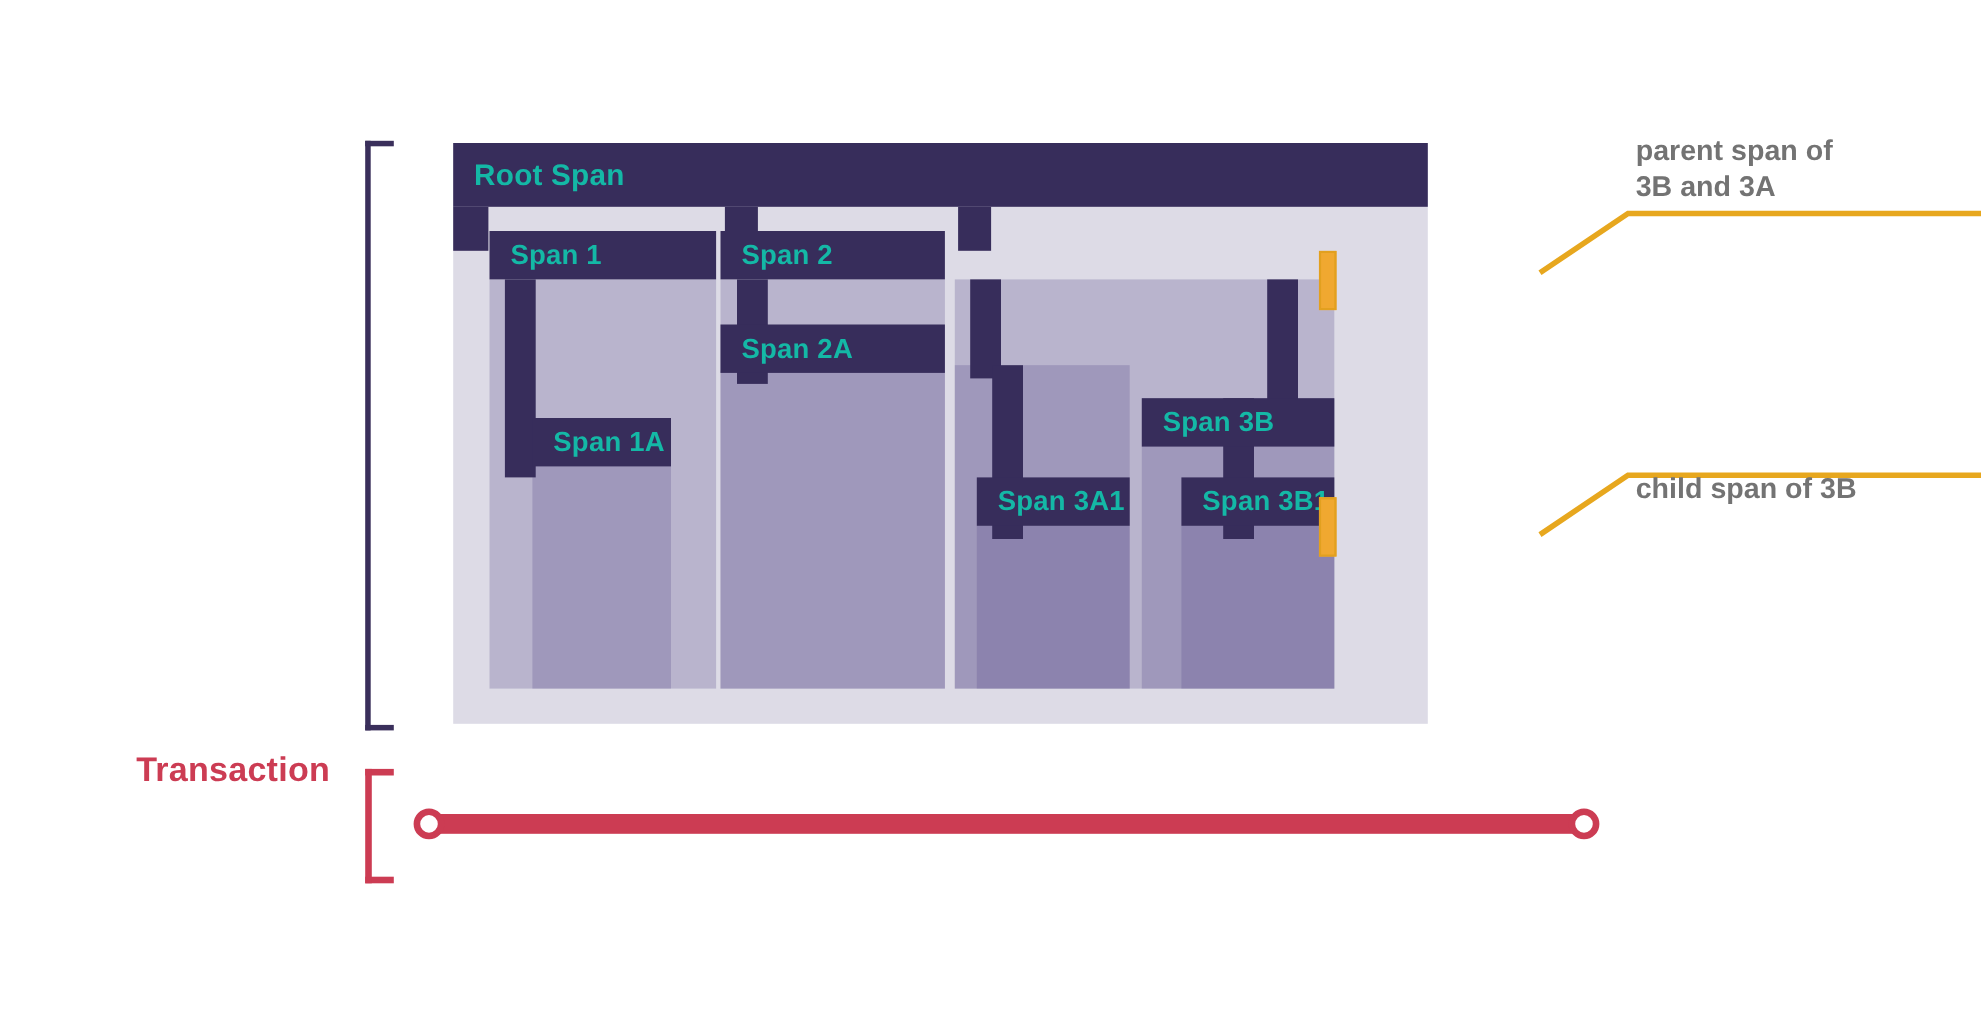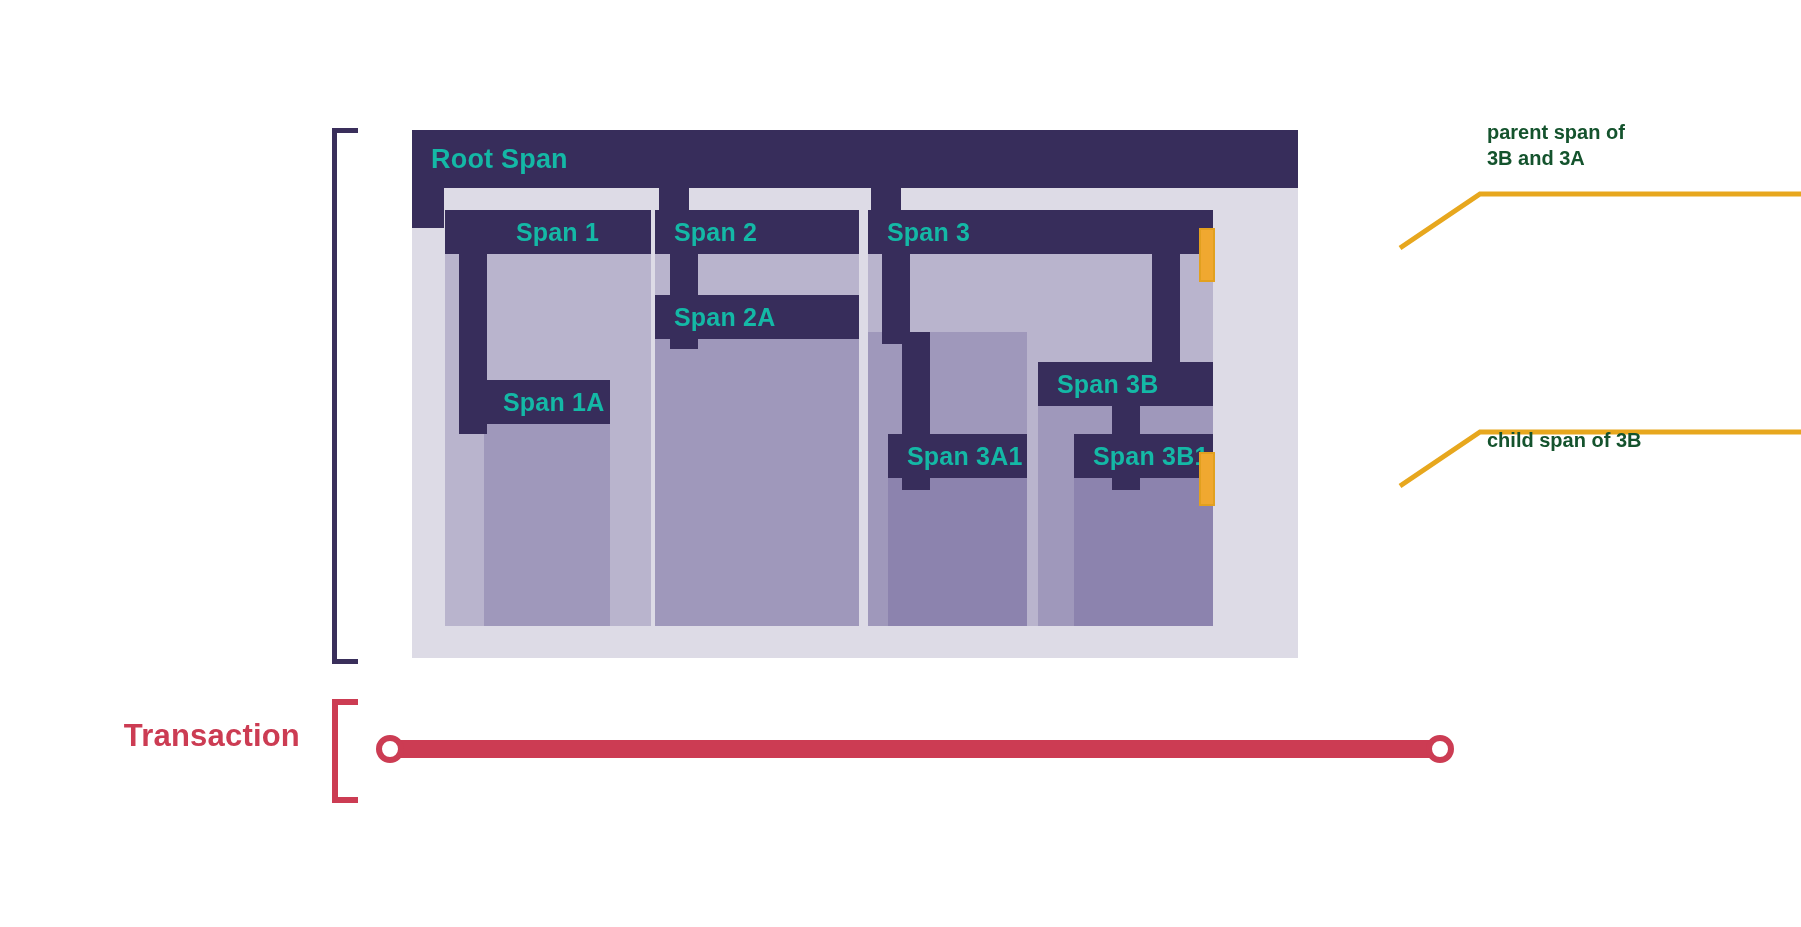--- a/index.html
+++ b/index.html
@@ -30,21 +30,21 @@
     white-space: nowrap;
   }
   #spans-label {
     left: 0; top: 340px;
     width: 300px;
     text-align: right;
     font-size: 31px;
     color: #3a2f5b;
   }
   #transaction-label {
-    left: 0; top: 718px;
+    left: 0; top: 682px;
     width: 300px;
     text-align: right;
     font-size: 31px;
     color: #cc3c53;
   }
 
   
   .bracket {
     position: absolute;
     box-sizing: border-box;
@@ -108,23 +108,23 @@
     background: #f0a830;
     box-shadow: inset 0 0 0 2px #e2a01f;
   }
 
   
   .leader { position: absolute; overflow: visible; }
   .leader path { fill: none; stroke: #e7a71e; stroke-width: 5; }
 
   .callout {
     position: absolute;
-    font-size: 20px;
+    font-size: 26px;
     font-weight: bold;
-    color: #14532d;
+    color: #737373;
     line-height: 1.28;
     white-space: pre-line;
   }
 
   
   #txn-line {
     position: absolute;
     left: 390px; top: 740px;
     width: 1060px; height: 18px;
     background: #cc3c53;
@@ -176,39 +176,36 @@
     <div class="stem" style="left:258px; top:124px; width:28px; height:95px;"></div>
     <div class="stem" style="left:470px; top:124px; width:28px; height:90px;"></div>
     <div class="stem" style="left:740px; top:124px; width:28px; height:120px;"></div>
     <div class="stem" style="left:490px; top:202px; width:28px; height:158px;"></div>
     <div class="stem" style="left:700px; top:232px; width:28px; height:128px;"></div>
 
     <div class="bar root" style="left:0px; top:0px; width:886px; height:58px; font-size:27px;">
       <span>Root Span</span>
     </div>
 
-    <div class="bar" style="left:33px; top:80px; width:206px; height:44px;justify-content:center;">
+    <div class="bar" style="left:33px; top:80px; width:206px; height:44px;">
       <span>Span 1</span>
     </div>
 
     <div class="bar" style="left:72px; top:250px; width:126px; height:44px;">
       <span>Span 1A</span>
     </div>
 
     <div class="bar" style="left:243px; top:80px; width:204px; height:44px;">
       <span>Span 2</span>
     </div>
 
     <div class="bar" style="left:243px; top:165px; width:204px; height:44px;">
       <span>Span 2A</span>
     </div>
 
-    <div class="bar" style="left:456px; top:80px; width:345px; height:44px;">
-      <span>Span 3</span>
-    </div>
 
 
     <div class="bar" style="left:476px; top:304px; width:139px; height:44px;">
       <span>Span 3A1</span>
     </div>
 
     <div class="bar" style="left:626px; top:232px; width:175px; height:44px;">
       <span>Span 3B</span>
     </div>
 

